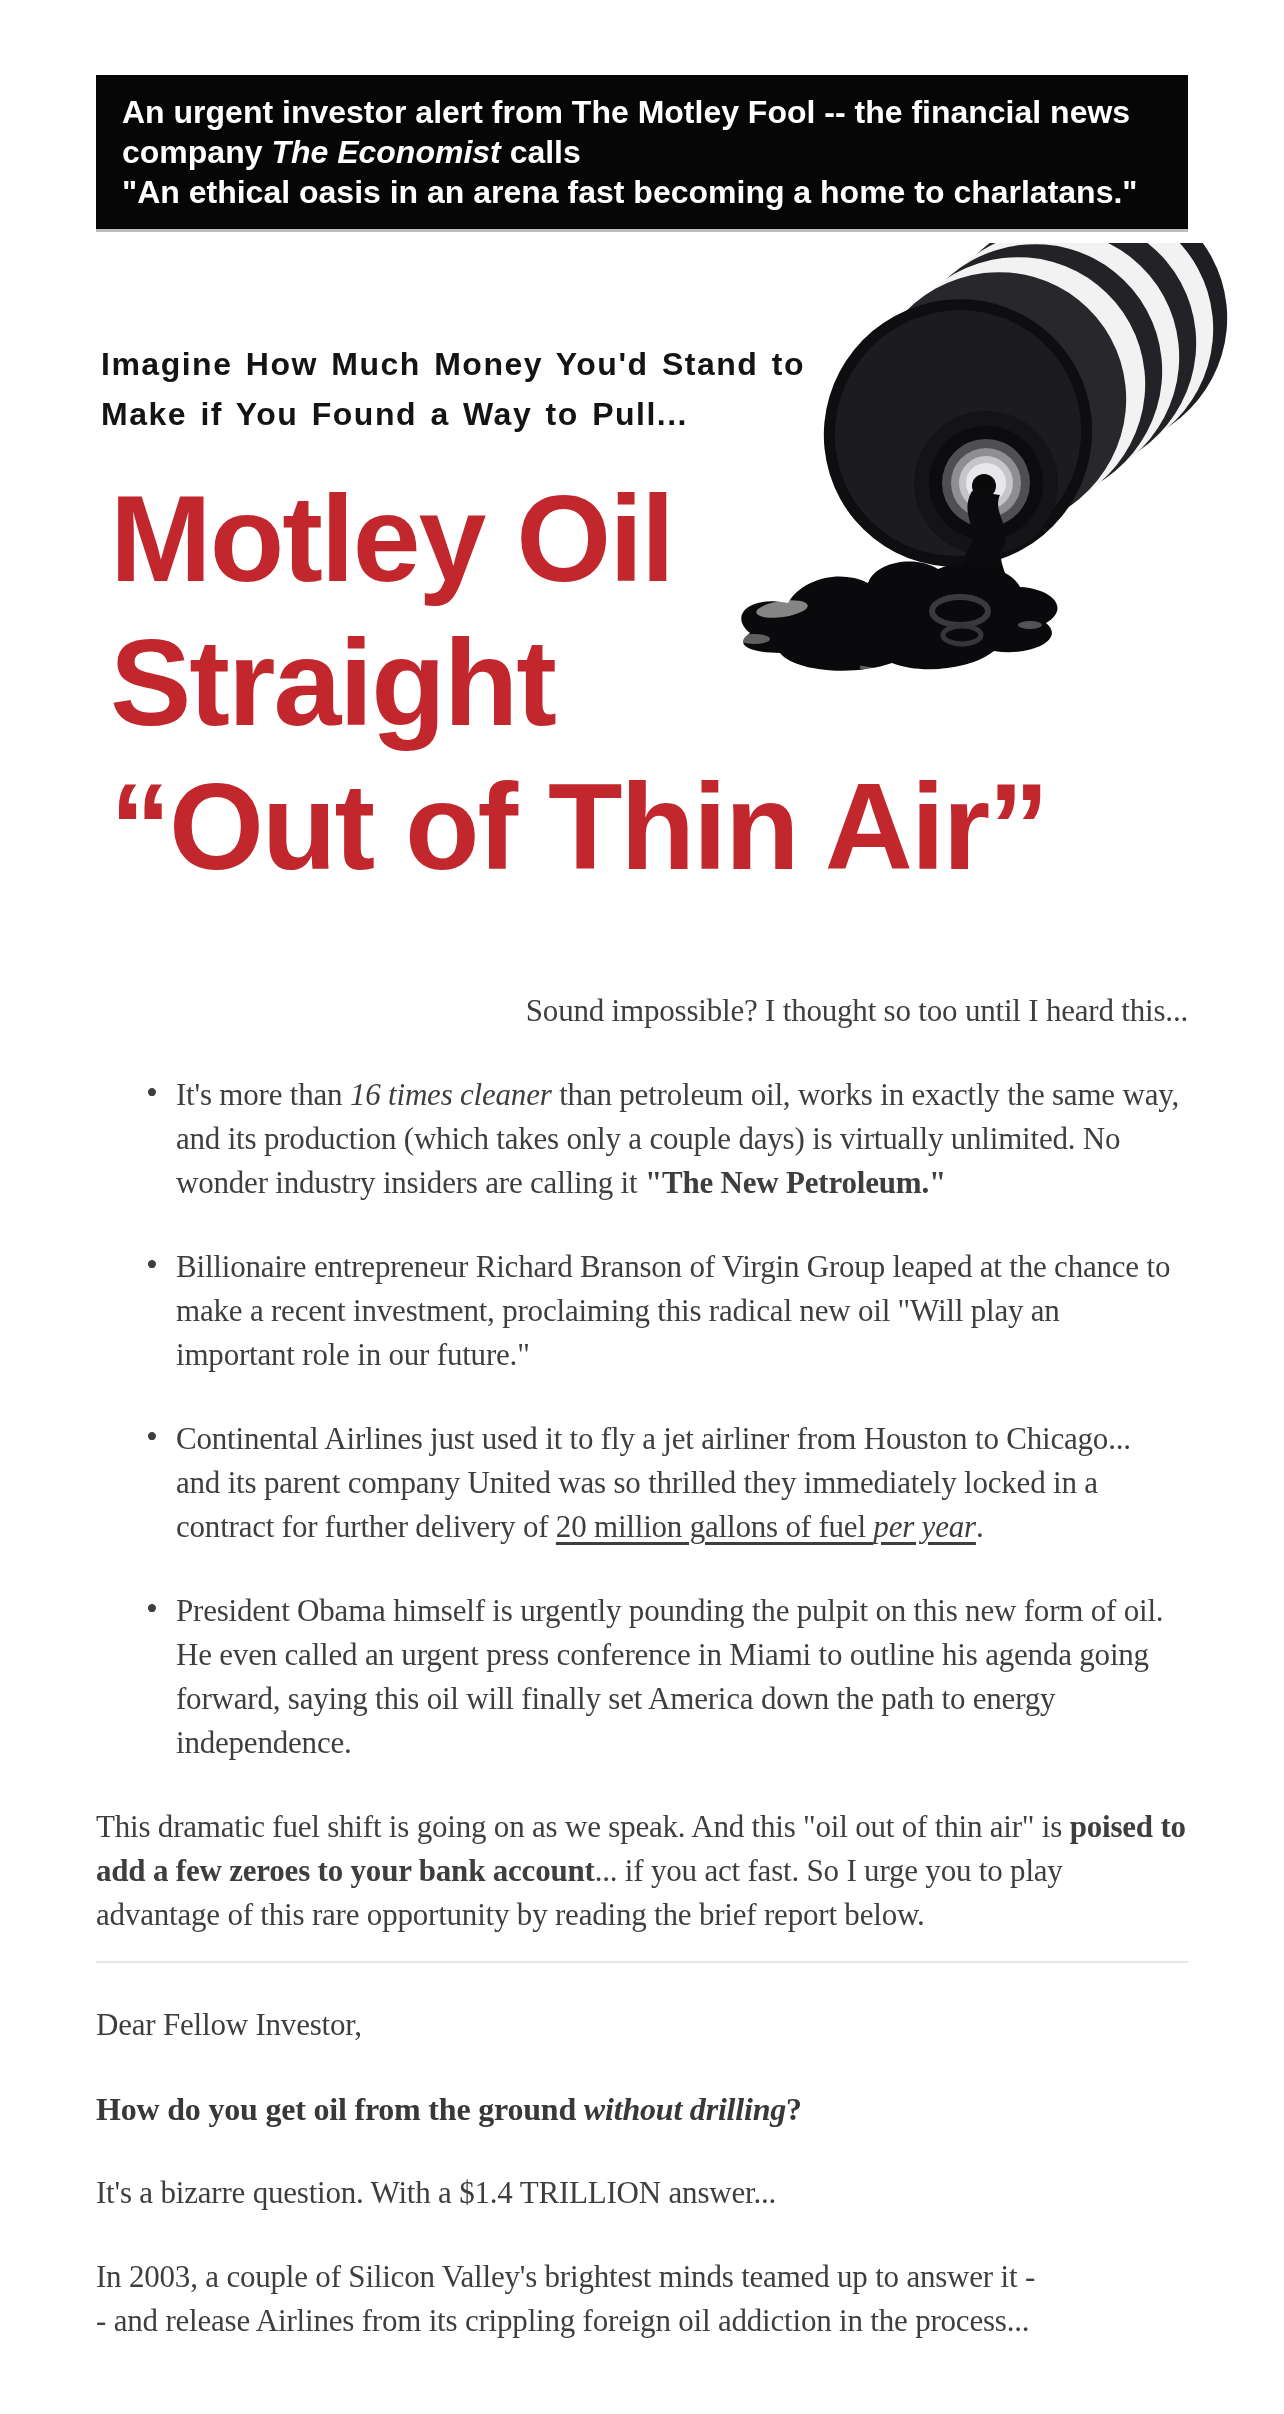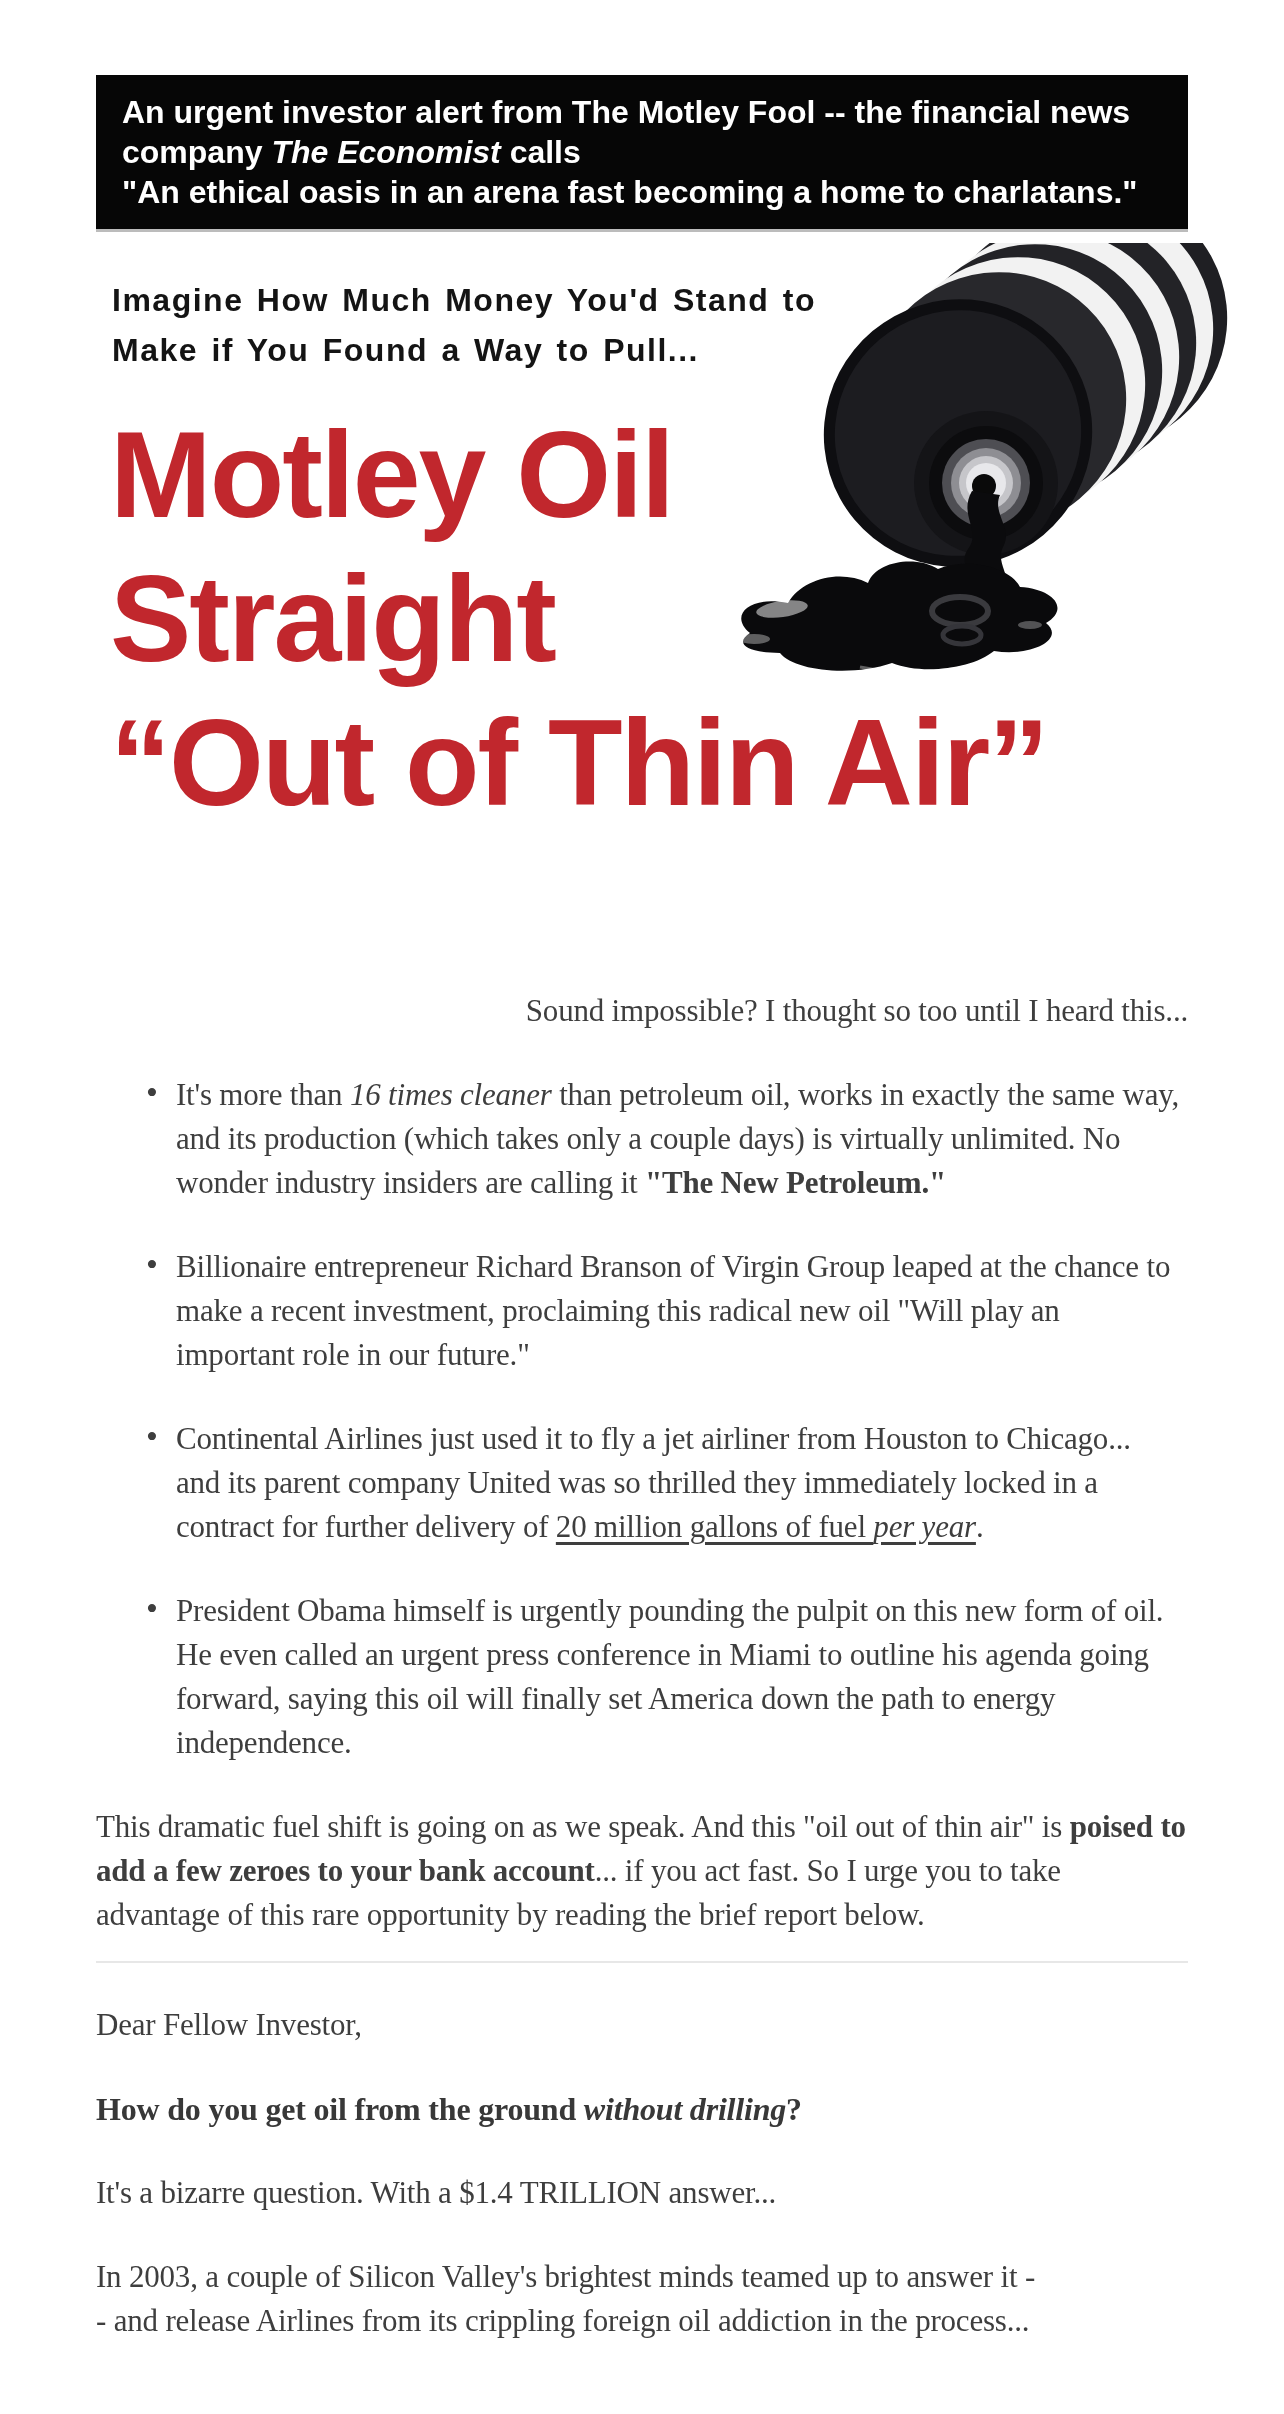--- a/index.html
+++ b/index.html
@@ -23,22 +23,22 @@
     font-size: 32px;
     line-height: 40px;
     padding: 17px 26px 17px;
     box-shadow: 0 3px 0 #bcbcbc;
   }
   .banner .it { font-style: italic; }
 
   
   .hero { position: relative; height: 730px; }
   .kicker {
-    padding-top: 46px;
-    margin-left: 16px;
+    padding-top: 110px;
+    margin-left: 5px;
     font-family: "Liberation Sans", sans-serif;
     font-weight: bold;
     color: #141414;
     font-size: 32px;
     line-height: 50px;
     letter-spacing: 1.5px;
     word-spacing: 3px;
   }
   .headline {
     margin: 28px 0 0 14px;
@@ -150,21 +150,21 @@
       </li>
       <li>
         <span>Continental Airlines just used it to fly a jet airliner from Houston to Chicago... and its parent company United was so thrilled they immediately locked in a contract for further delivery of </span><span class="ul">20 million gallons of fuel </span><span class="ul it">per year</span><span>.</span>
       </li>
       <li>
         <span>President Obama himself is urgently pounding the pulpit on this new form of oil. He even called an urgent press conference in Miami to outline his agenda going forward, saying this oil will finally set America down the path to energy independence.</span>
       </li>
     </ul>
 
     <p>
-      <span>This dramatic fuel shift is going on as we speak. And this "oil out of thin air" is </span><span class="bd">poised to add a few zeroes to your bank account</span><span>... if you act fast. So I urge you to take advantage of this rare opportunity by reading the brief report below.</span>
+      <span>This dramatic fuel shift is going on as we speak. And this "oil out of thin air" is </span><span class="bd">poised to add a few zeroes to your bank account</span><span>... if you act fast. So I urge you to play advantage of this rare opportunity by reading the brief report below.</span>
     </p>
 
     <hr class="rule">
 
     <p><span>Dear Fellow Investor,</span></p>
 
     <p class="question">
       <span>How do you get oil from the ground </span><span class="it">without drilling</span><span>?</span>
     </p>
 

